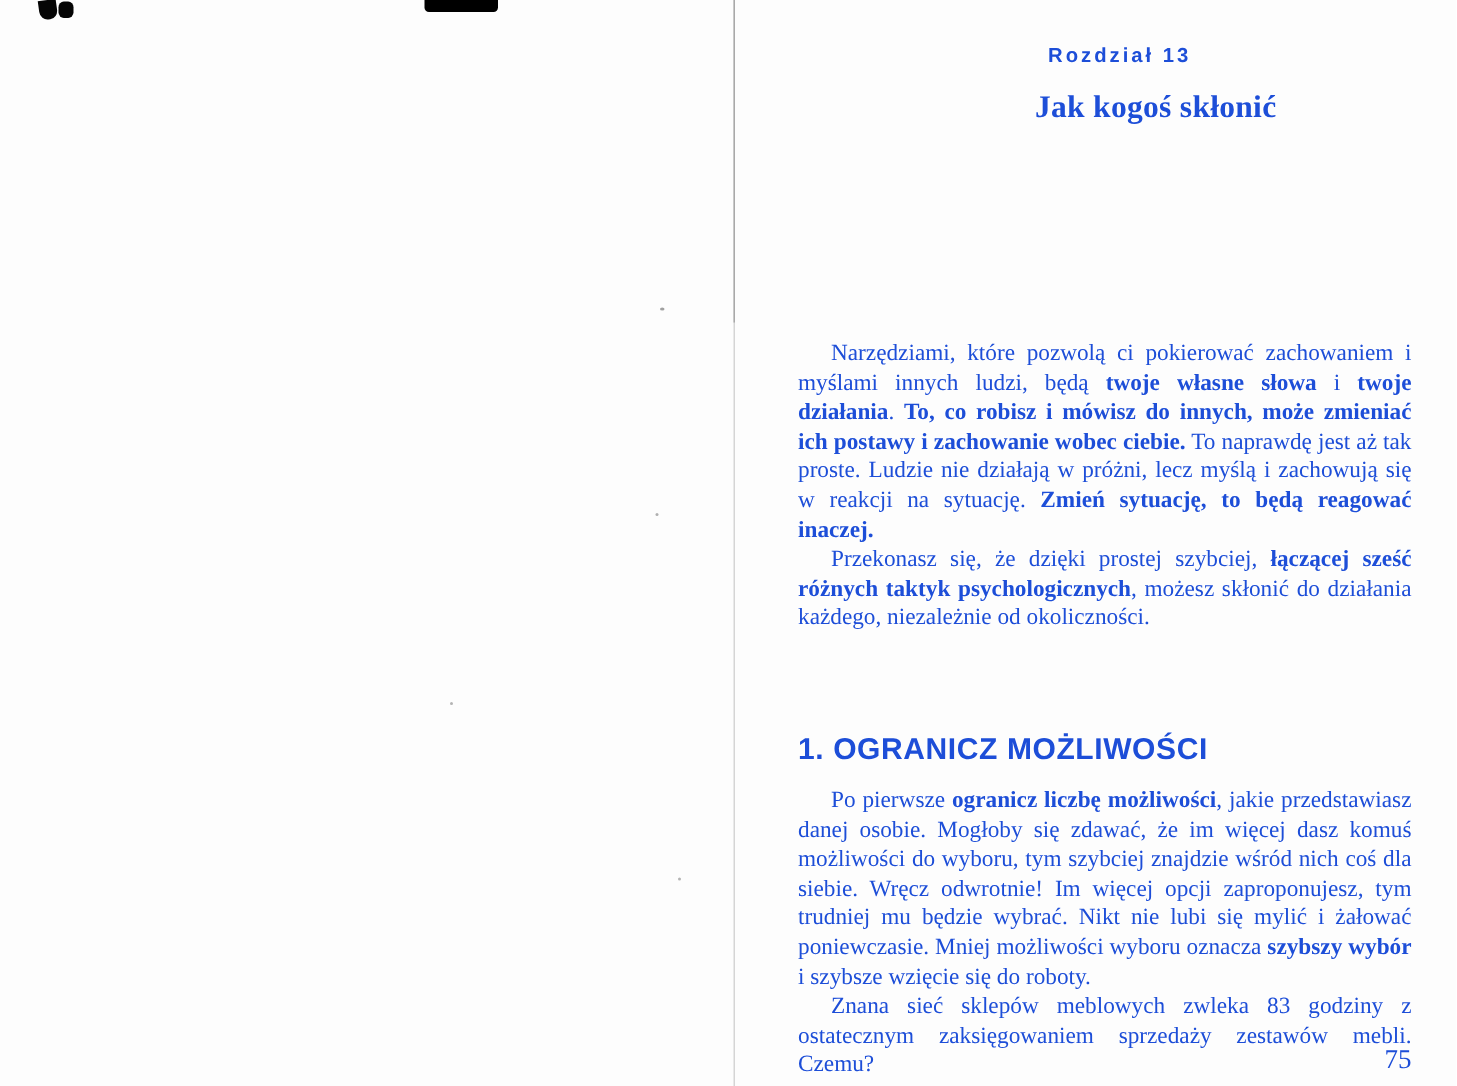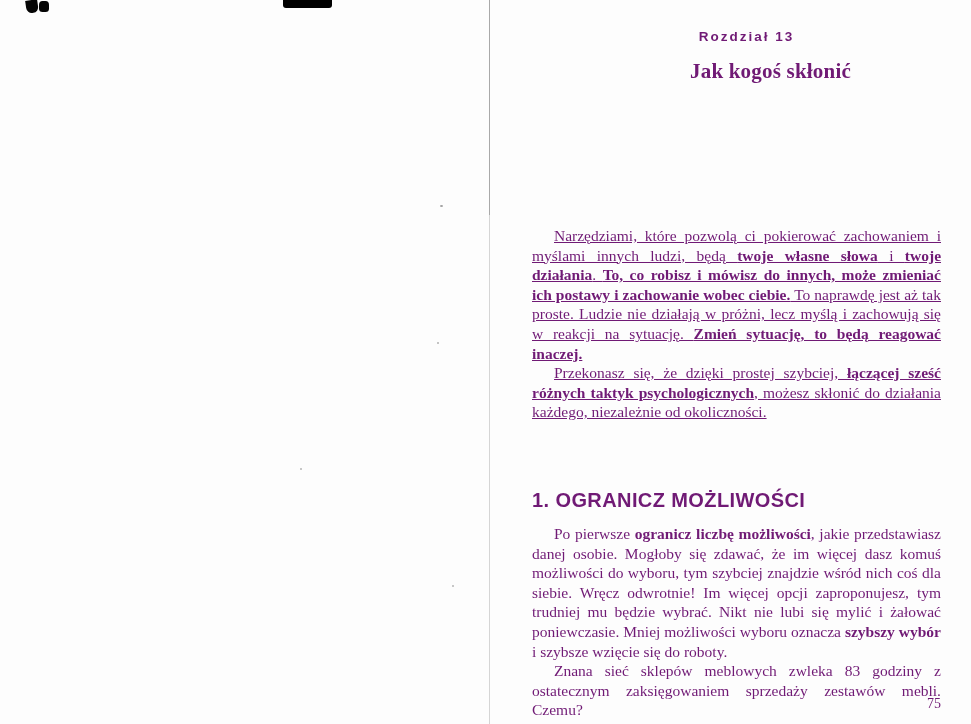--- a/index.html
+++ b/index.html
@@ -3,21 +3,21 @@
 <meta charset="utf-8">
 <style>
   * { margin:0; padding:0; box-sizing:border-box; }
   html,body { background:#ffffff; }
   .scan {
     position:relative;
     width:971px; height:724px;
     background:#fdfdfd;
     overflow:hidden;
     font-family:"Liberation Serif", serif;
-    color:#701a75;
+    color:#1d4ed8;
   }
   
   .mark-a1 { position:absolute; left:26px; top:0; width:12px; height:13px; background:#050505; border-radius:0 0 45% 45%; transform:rotate(-8deg); }
   .mark-a2 { position:absolute; left:39px; top:1px; width:10px; height:11px; background:#050505; border-radius:35%; }
   .mark-b  { position:absolute; left:283px; top:0; width:49px; height:8px; background:#000; border-radius:0 0 3px 3px; }
   .gutter-line { position:absolute; left:489px; top:0; width:1px; height:724px; background:#d5d5d5; }
   .gutter-dark { position:absolute; left:489px; top:0; width:1px; height:215px; background:#a9a9a9; }
   .speck { position:absolute; background:#a0a0a0; border-radius:50%; }
   .s1 { left:440px; top:205px; width:3px; height:2px; }
   .s2 { left:437px; top:342px; width:2px; height:2px; background:#b0b0b0; }
@@ -37,33 +37,33 @@
     text-align:center;
     font-family:Liberation Serif, serif;
     font-weight:700; font-size:21px; line-height:25px; letter-spacing:0.2px;
     padding-left:20px;
   }
   .body-block {
     position:absolute; left:532px; width:409px;
     text-align:justify;
     font-size:15.5px; line-height:19.6px;
   }
-  #body1 { top:226px;text-decoration:underline; }
+  #body1 { top:226px; }
   #body2 { top:524px; }
   .para { margin:0; }
   .para.indent { text-indent:22px; }
   .b { font-weight:700; }
   .section-heading {
     position:absolute; left:532px; top:489px;
     font-family:"Liberation Sans", sans-serif;
     font-weight:700; font-size:20px; letter-spacing:0.4px;
   }
   .page-number {
     position:absolute; left:532px; top:696px; width:409px;
-    text-align:right; font-size:14px;
+    text-align:right; font-size:18px;
   }
 </style>
 </head>
 <body>
 
 <div class="scan">
 
   <div class="mark-a1"></div>
   <div class="mark-a2"></div>
   <div class="mark-b"></div>

